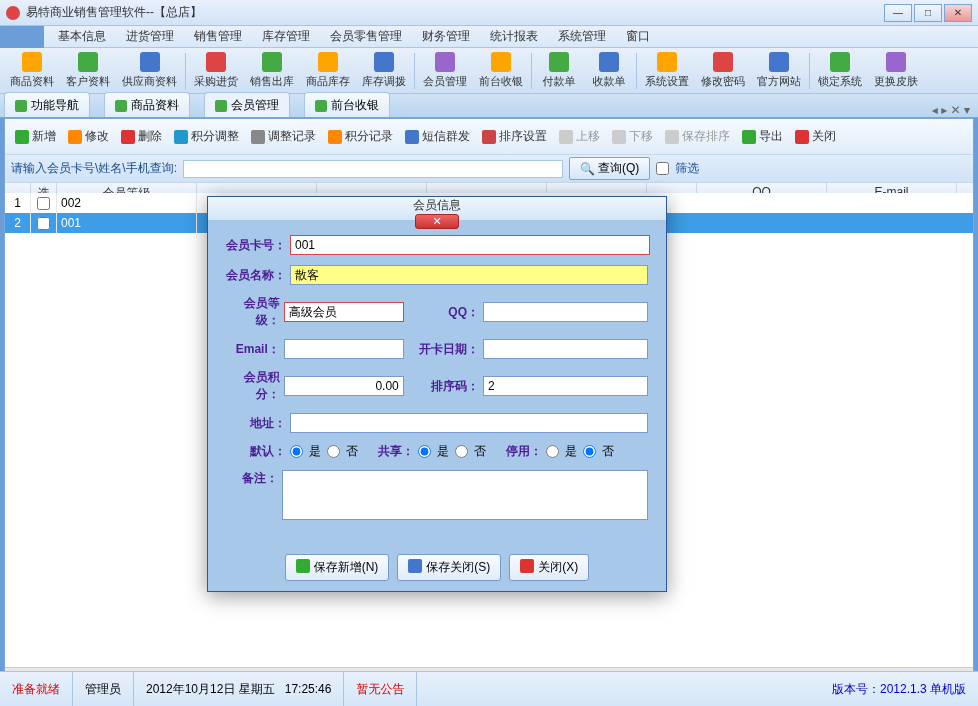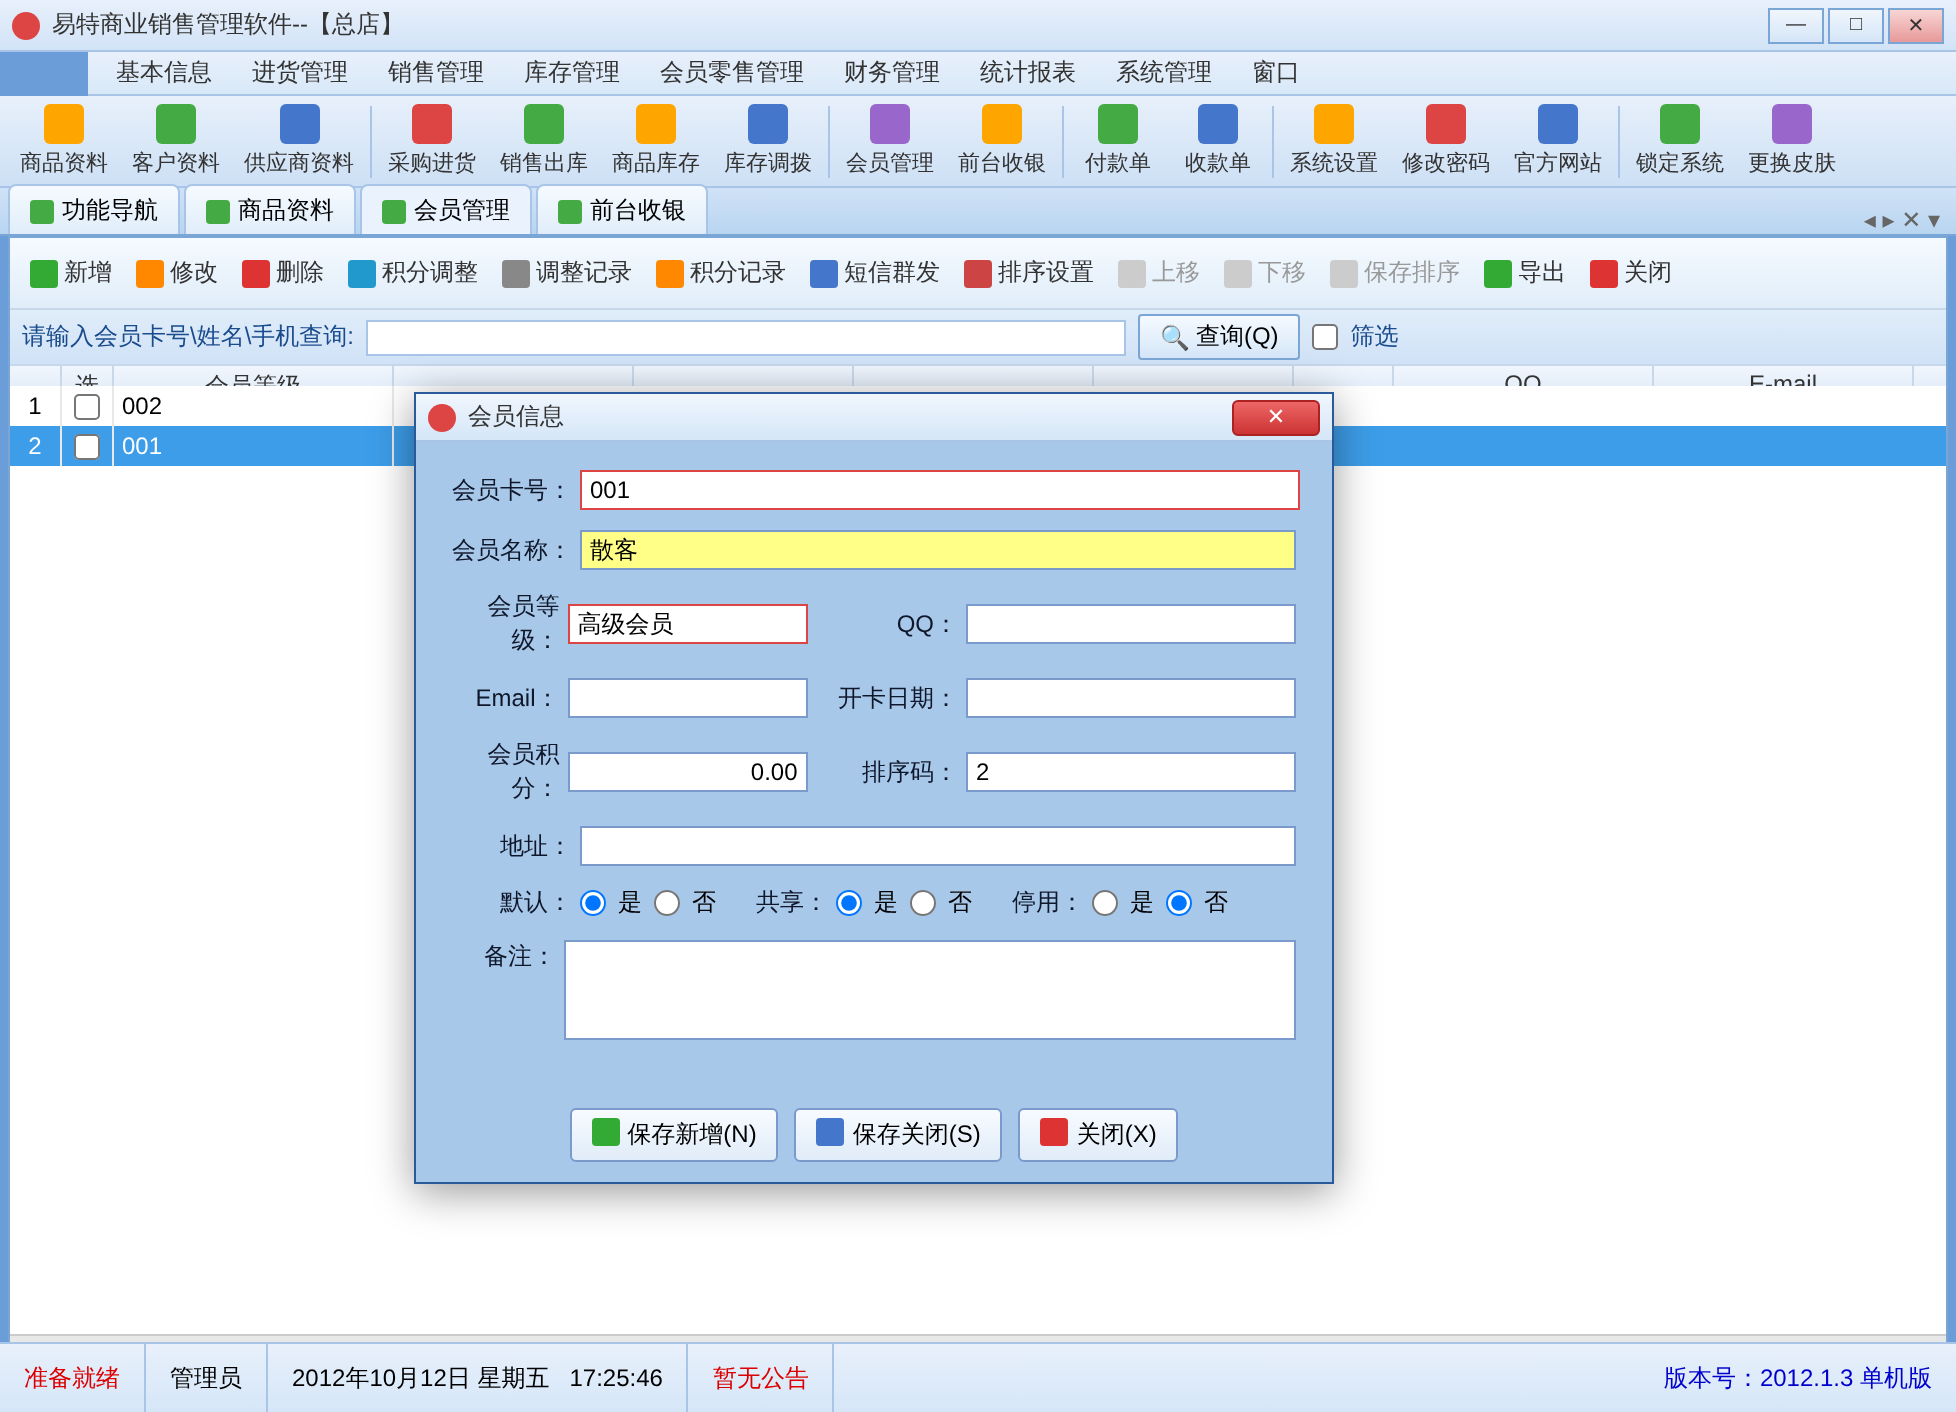--- a/index.html
+++ b/index.html
@@ -19,21 +19,21 @@
 .tool-item { display: flex; flex-direction: column; align-items: center; padding: 2px 6px; min-width: 50px; }
 .tool-item .ticon { width: 20px; height: 20px; background: #ffa500; border-radius: 3px; margin-bottom: 2px; }
 .tool-item .ticon.green { background: #4a4; }
 .tool-item .ticon.blue { background: #47c; }
 .tool-item .ticon.red { background: #d44; }
 .tool-item .ticon.purple { background: #96c; }
 .tool-item .tlabel { font-size: 11px; color: #333; white-space: nowrap; }
 .tb-sep { width: 1px; height: 36px; background: #a8c5e8; margin: 0 2px; }
 
 .tabstrip { height: 24px; background: linear-gradient(#d0e2f7,#b8d5f0); display: flex; align-items: flex-end; padding: 0 4px; border-bottom: 1px solid #7aa6d6; }
-.tab { padding: 4px 10px 3px; background: linear-gradient(#f5faff,#e0edf9); border: 1px solid #a8c5e8; border-bottom: none; border-radius: 4px 4px 0 0; margin-right: 2px; display: flex; align-items: center; gap: 4px; }
+.tab { padding: 4px 10px 3px; background: linear-gradient(#f5faff,#e0edf9); border: 1px solid #a8c5e8; border-bottom: none; border-radius: 4px 4px 0 0; margin-right: 14px; display: flex; align-items: center; gap: 4px; }
 .tab.active { background: #eaf3fd; }
 .tab .ticon-sm { width: 12px; height: 12px; background: #4a4; border-radius: 2px; }
 
 .content { position: absolute; top: 118px; left: 0; right: 0; bottom: 18px; border: 1px solid #7aa6d6; background: #eaf3fd; margin: 0 4px 4px; }
 
 .actionbar { height: 36px; background: linear-gradient(#f5faff,#e0edf9); display: flex; align-items: center; padding: 16px 6px; border-bottom: 1px solid #c8d8eb; gap: 4px; flex-wrap: nowrap; }
 .act-btn { display: flex; align-items: center; gap: 3px; padding: 2px 4px; color: #333; white-space: nowrap; }
 .act-btn .aicon { width: 14px; height: 14px; border-radius: 2px; }
 .act-btn.disabled { color: #999; }
 
@@ -46,28 +46,28 @@
 .gh-cell { border-right: 1px solid #c8d8eb; padding: 2px 4px; text-align: center; color: #333; }
 .grid-body { background: #fff; overflow: auto; position: absolute; top: 74px; left: 0; right: 0; bottom: 16px; }
 .grid-row { display: flex; height: 20px; align-items: center; }
 .grid-row.selected { background: #3d9de8; color: #fff; }
 .gc { border-right: 1px solid #e8e8e8; padding: 0 4px; height: 100%; display: flex; align-items: center; }
 .gc input[type=checkbox] { margin: 0; }
 
 .hscroll { position: absolute; bottom: 0; left: 0; right: 0; height: 16px; background: #e8e8e8; border-top: 1px solid #ccc; }
 
 .modal-backdrop { position: absolute; top: 196px; left: 207px; width: 460px; background: #fff; border: 1px solid #2a5a9a; box-shadow: 0 4px 20px rgba(0,0,0,0.4); }
-.modal-title { height: 24px; background: linear-gradient(#f0f6fd,#d5e6f8); display: flex; align-items: center; padding: 0 6px; border-bottom: 1px solid #a8c5e8; }
+.modal-title { height: 24px; background: linear-gradient(#f0f6fd,#d5e6f8); display: flex; align-items: center; padding: 0 6px; border-bottom: 1px solid #a8c5e8; flex-direction: column; }
 .modal-title .mt-icon { width: 14px; height: 14px; background: #d44; border-radius: 50%; margin-right: 6px; }
 .modal-title .mt-text { flex: 1; color: #333; }
 .modal-close-btn { width: 44px; height: 18px; background: linear-gradient(#e66,#c33); border: 1px solid #a22; border-radius: 3px; color: #fff; display: flex; align-items: center; justify-content: center; font-size: 11px; }
 
 .modal-body { background: #a8c8ea; padding: 14px 18px; }
 .form-row { display: flex; align-items: center; margin-bottom: 10px; }
-.form-label { width: 64px; text-align: right; color: #0f172a; padding-right: 4px; }
+.form-label { width: 64px; text-align: right; color: #4c1d95; padding-right: 4px; font-weight: bold; }
 .form-input { height: 20px; border: 1px solid #7a9acb; background: #fff; padding: 0 4px; }
 .form-input.red-border { border: 1px solid #d44; }
 .form-input.yellow-bg { background: #ffff88; }
 .form-input.w-full { flex: 1; }
 .form-input.w-80 { width: 80px; }
 .form-input.w-120 { width: 120px; }
 .radio-grp { display: flex; align-items: center; gap: 6px; }
 .textarea { width: 100%; height: 50px; border: 1px solid #7a9acb; background: #fff; resize: none; }
 
 .modal-footer { display: flex; justify-content: center; gap: 8px; padding: 10px 0; background: #a8c8ea; }

